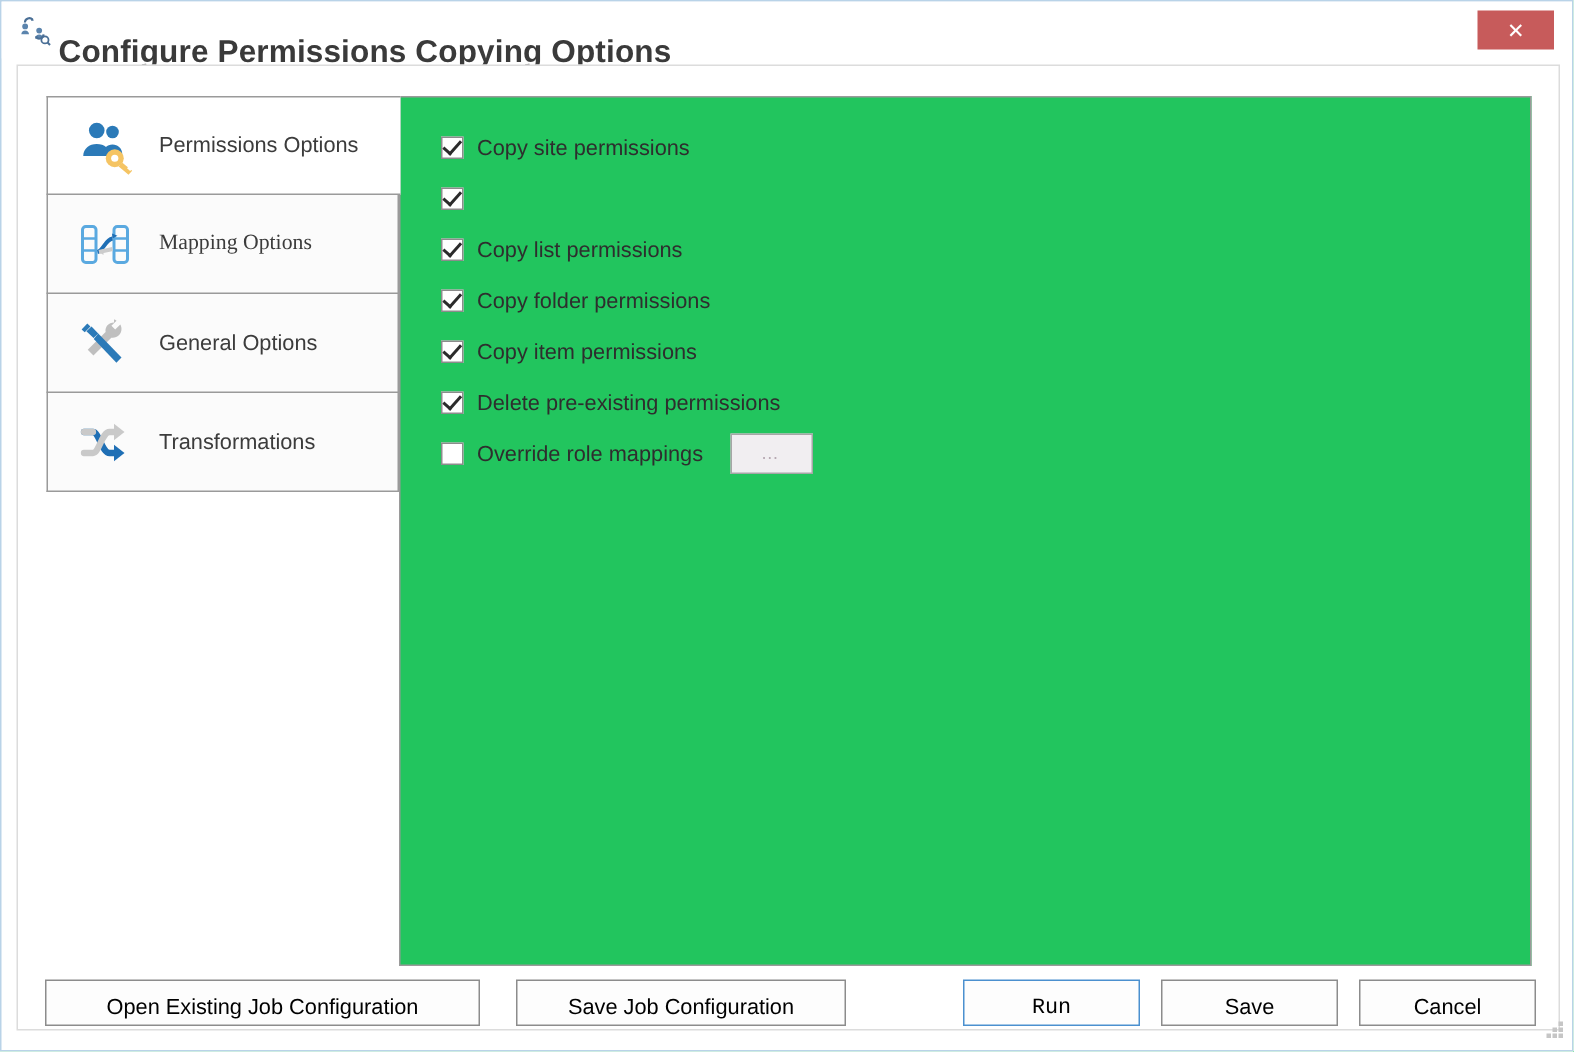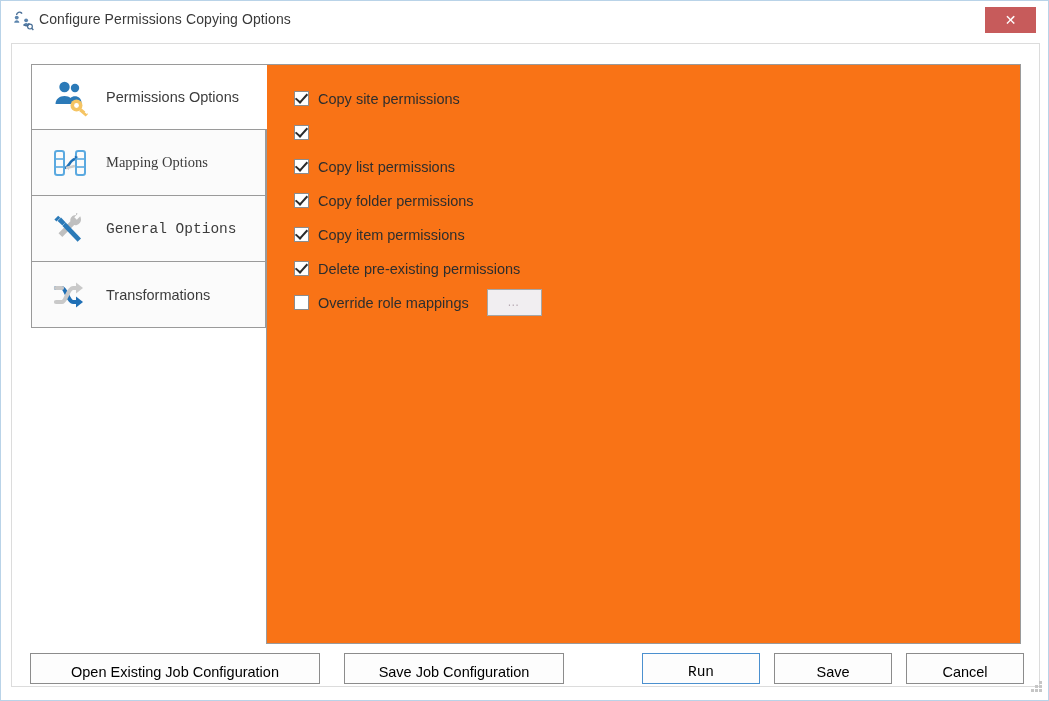--- a/index.html
+++ b/index.html
@@ -30,26 +30,27 @@
     height: 38px;
     background: #ffffff;
   }
   #title-icon {
     position: absolute;
     left: 11px; top: 8px;
     width: 22px; height: 22px;
   }
   #title-text {
     position: absolute;
-    left: 38px; top: 6px;
-    font-size: 14px;
+    left: 38px; top: 22px;
+    font-size: 21px;
     color: #3a3a3a;
     letter-spacing: 0.1px;
     white-space: nowrap;
     line-height: 24px;
+    font-weight: bold;
   }
   #close-button {
     position: absolute;
     left: 984px; top: 6px;
     width: 51px; height: 26px;
     background: #c75b5b;
     border: none;
     padding: 0;
     cursor: pointer;
     display: flex;
@@ -115,21 +116,21 @@
     white-space: nowrap;
   }
 
   
   #content-panel {
     position: absolute;
     left: 254px; top: 20px;
     width: 755px;
     height: 580px;
     box-sizing: border-box;
-    background: #f97316;
+    background: #22c55e;
     border: 1px solid #9a9a9a;
   }
 
   #checkbox-list {
     position: absolute;
     left: 27px; top: 22px;
     width: 640px;
   }
   .cb-row {
     display: flex;
@@ -287,21 +288,21 @@
           <line x1="26" y1="16" x2="35" y2="16" stroke="#5aa9e0" stroke-width="1.6"></line>
           <line x1="26" y1="24" x2="35" y2="24" stroke="#5aa9e0" stroke-width="1.6"></line>
           <path d="M15 25c4-1 5-8 10-9" fill="none" stroke="#1f6fb5" stroke-width="2.6"></path>
           <path d="M25 16l-0.3-3.3 3.6 1.4z" fill="#1f6fb5"></path>
           <path d="M25 23c-4 1-5 1-9 2" fill="none" stroke="#cccccc" stroke-width="2.6"></path>
           <path d="M16 25l3-2v4z" fill="#cccccc"></path>
         </svg>
         <span class="tab-label">Mapping Options</span>
       </div>
 
-      <div class="tab" style="top:132px;font-family:Liberation Mono, monospace;">
+      <div class="tab" style="top:132px;">
         <svg class="tab-icon" viewBox="0 0 40 40">
           <path d="M26 6c-3.6 0-6.2 3-5.6 6.3L8.5 24.2l3.8 3.8 11.9-11.9C27.6 16.8 31 14 31 10.4c0-1.2-.3-2.2-.8-3.1l-3.4 3.4-2.5-2.5 3.4-3.4c-.6-.5-1.3-.8-1.7-.8z" fill="#bfbfbf"></path>
           <path d="M11 8.6l-3.4 3.3 4.8 4.5 3.1-3.1z" fill="#2b7ab8"></path>
           <path d="M15.5 13.3L31 29.4l-3.4 3.4L12.5 17z" fill="#2b7ab8"></path>
           <path d="M6.5 12.5l3.8-3.8-2.1-2-3.8 3.9z" fill="#2b7ab8"></path>
         </svg>
         <span class="tab-label">General Options</span>
       </div>
 
       <div class="tab" style="top:198px;">

